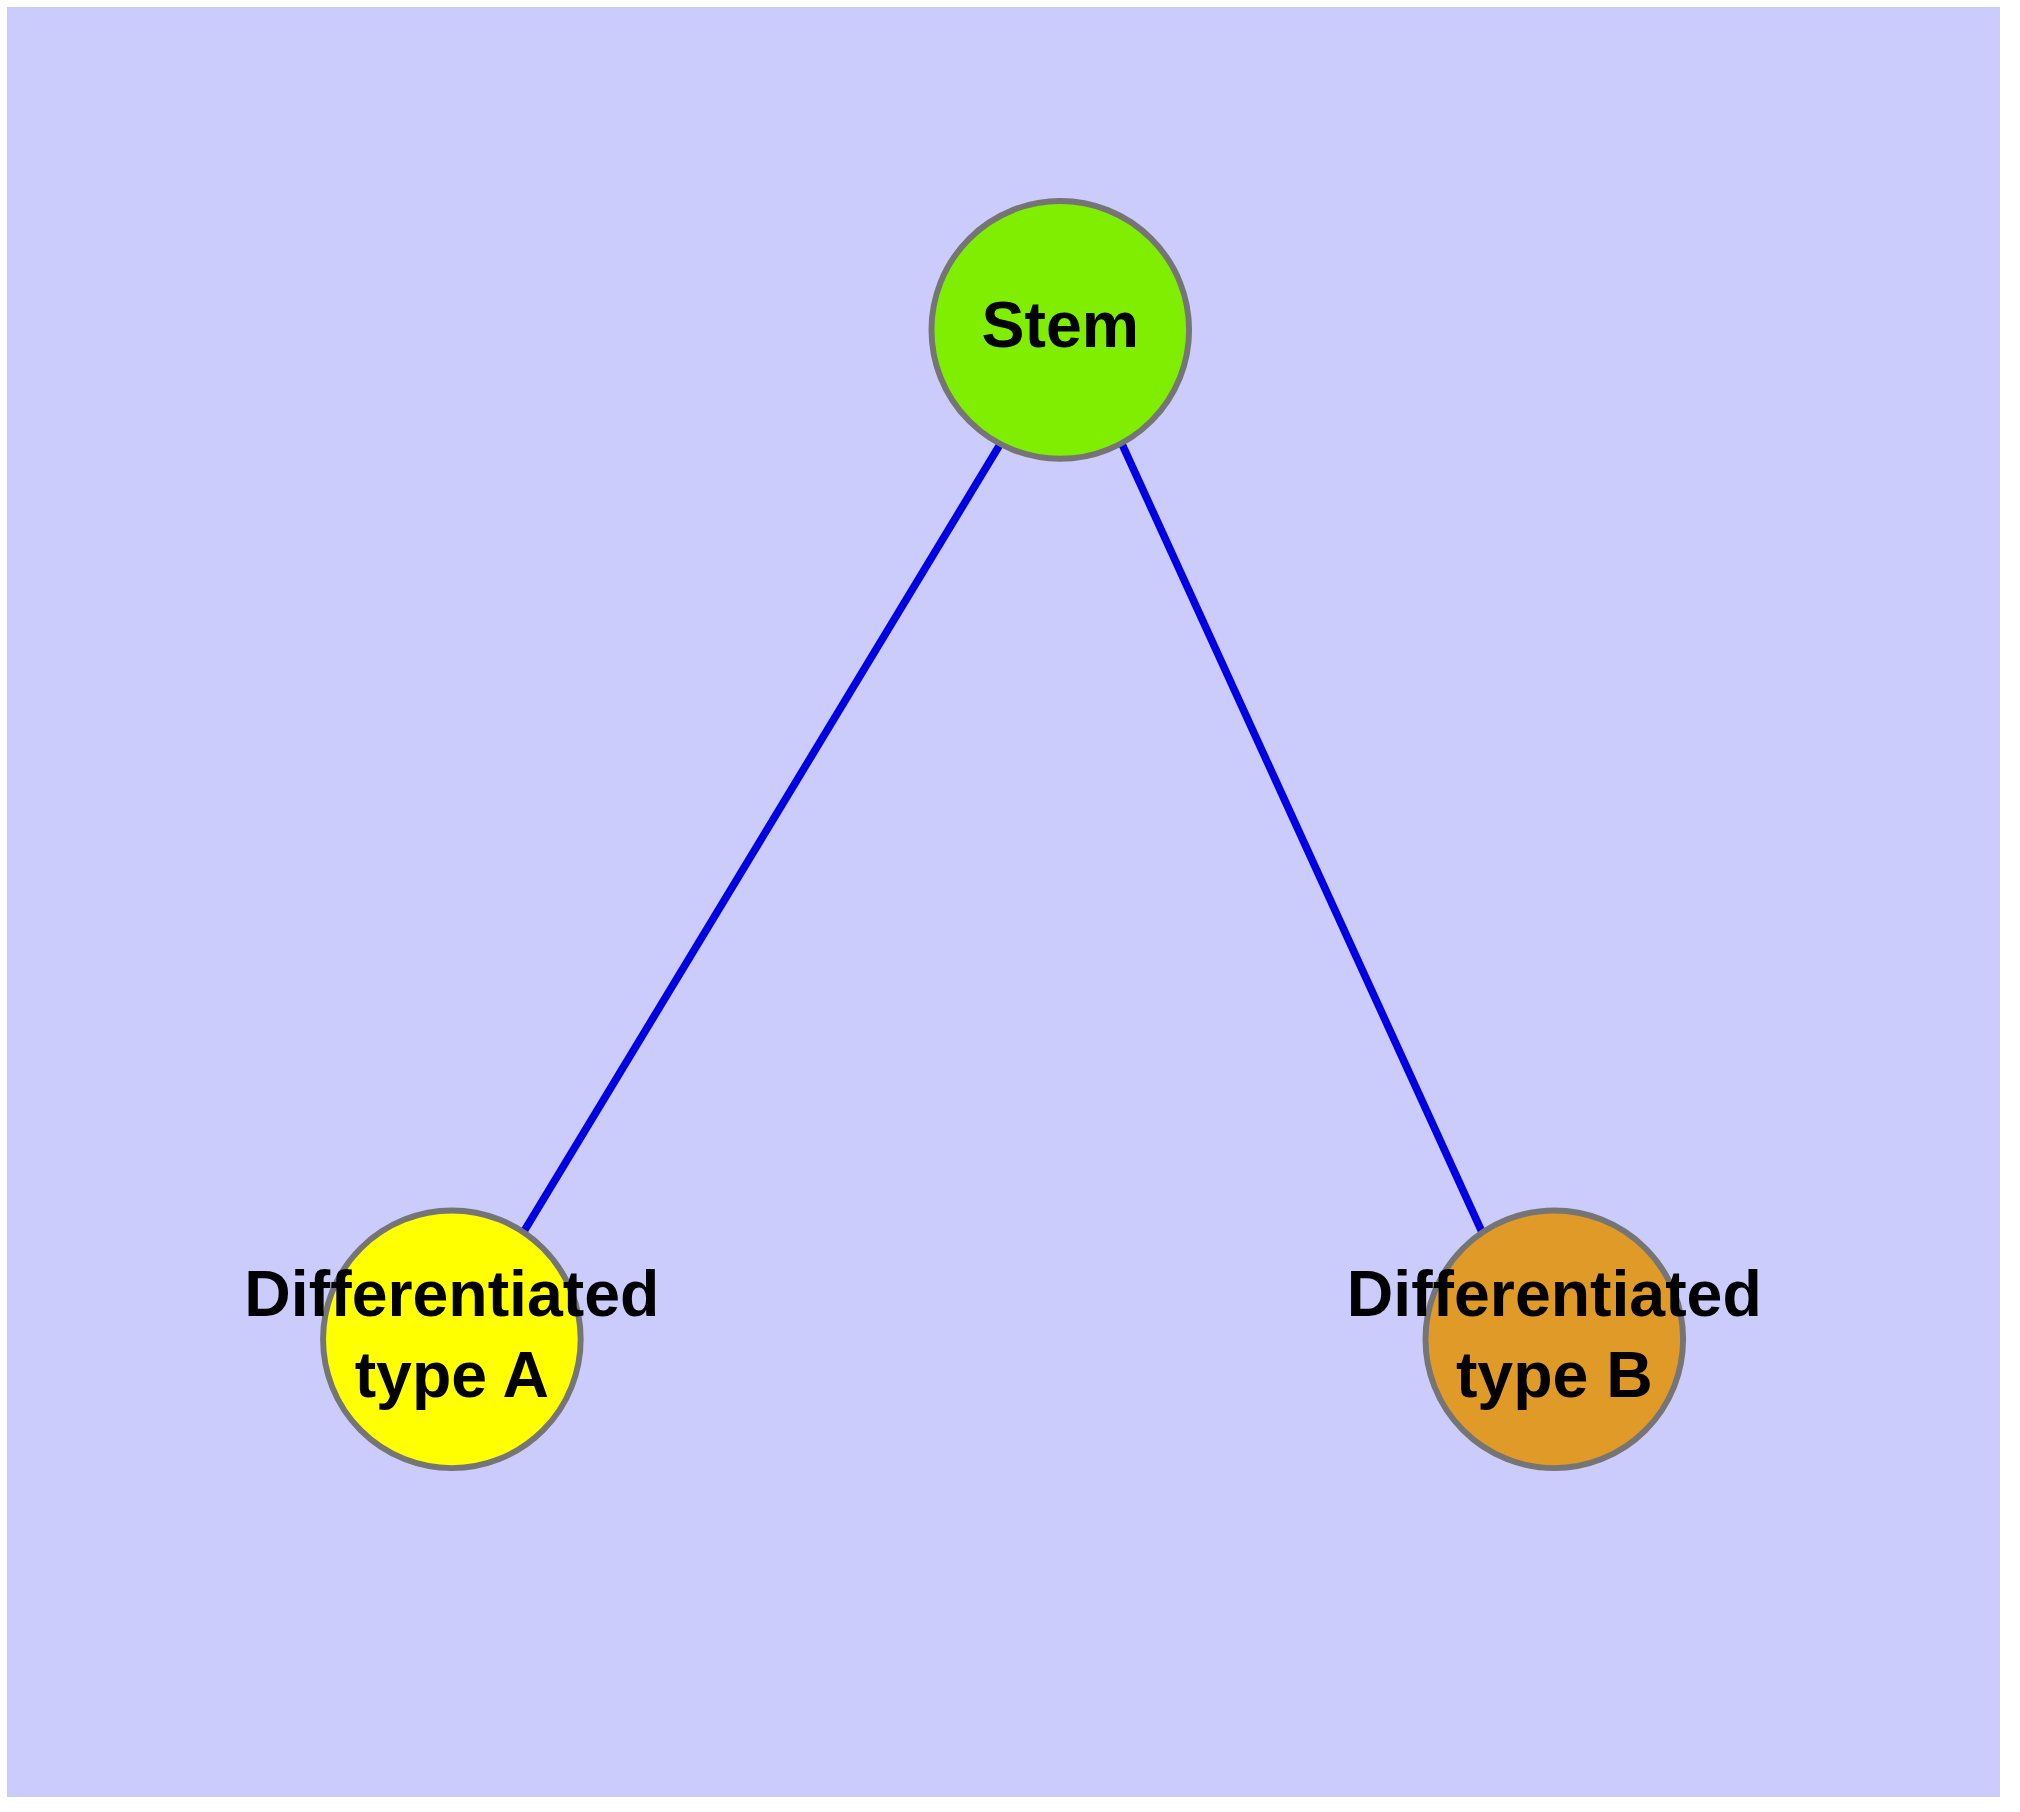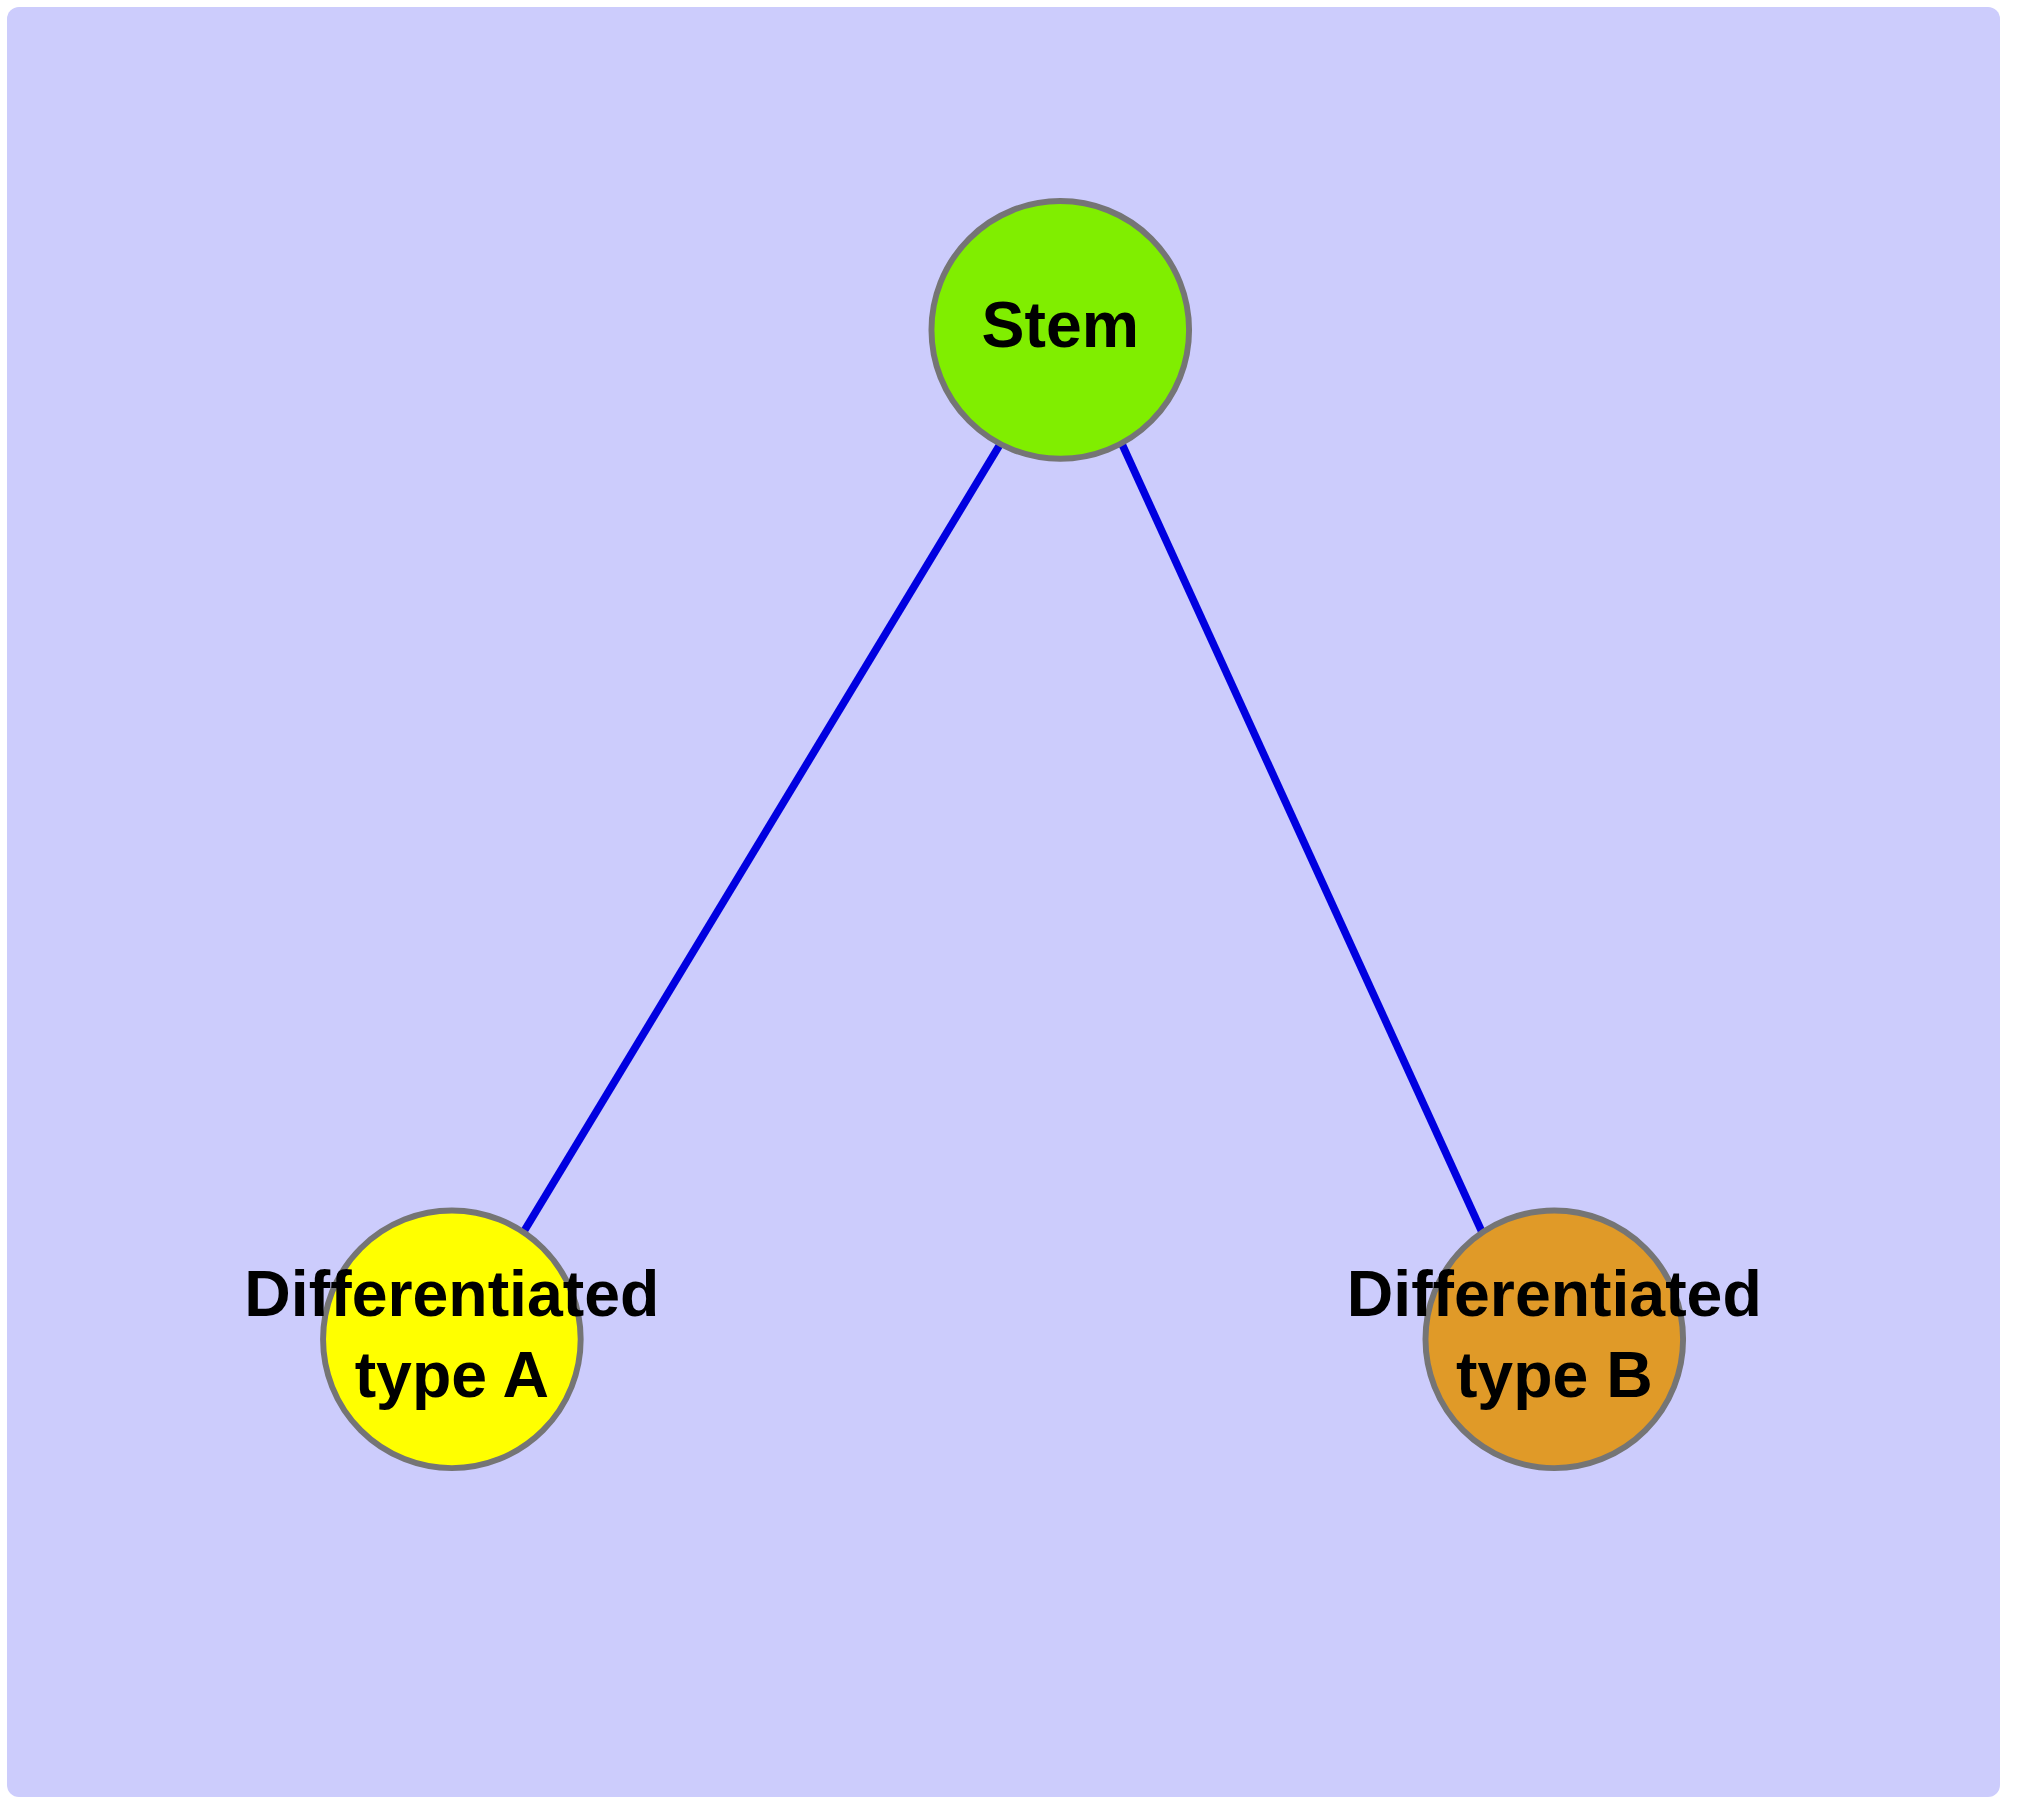--- a/index.html
+++ b/index.html
@@ -18,21 +18,20 @@
     background: #ffffff;
     overflow: hidden;
   }
   #graph-panel {
     position: absolute;
     left: 6.8px;
     top: 6.8px;
     width: 1993px;
     height: 1790px;
     background: #ccccfc;
-    border-radius: 12px;
   }
   #graph-svg {
     position: absolute;
     left: 0;
     top: 0;
     width: 100%;
     height: 100%;
     display: block;
   }
   .edge-line {

